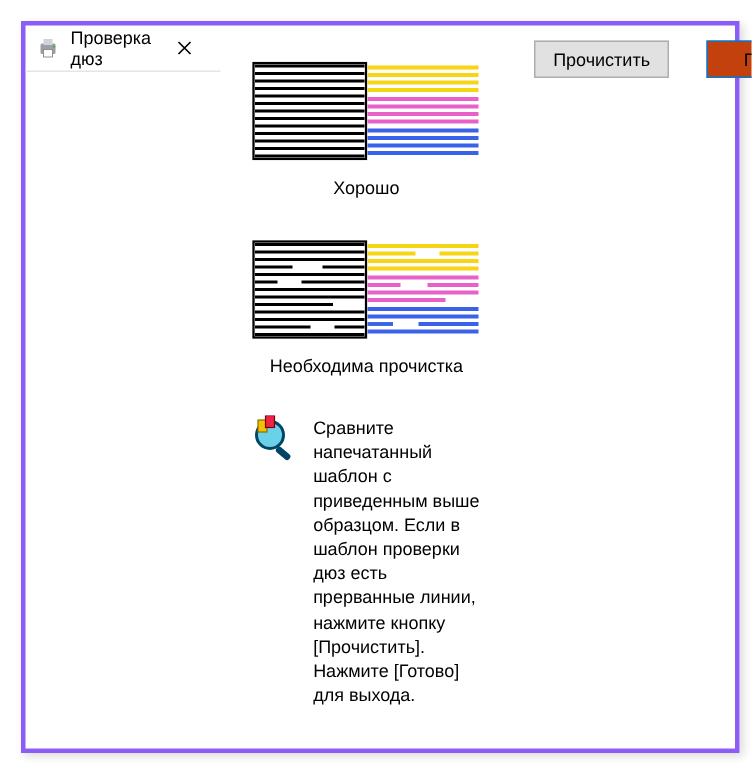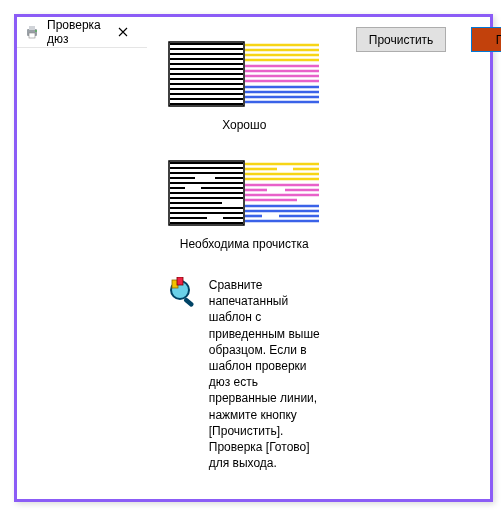--- a/index.html
+++ b/index.html
@@ -130,21 +130,21 @@
 
       <div class="info-row">
         <span class="info-icon">
           <svg viewBox="0 0 32 32">
             <circle cx="13" cy="13" r="9" fill="#6bd1e8" stroke="#046" stroke-width="2"></circle>
             <rect x="19" y="20" width="11" height="4.5" rx="2" transform="rotate(40 19 20)" fill="#046"></rect>
             <rect x="5" y="3" width="6" height="8" fill="#f2c200" stroke="#8a6d00" stroke-width="0.8"></rect>
             <rect x="10" y="0" width="6" height="8" fill="#e24" stroke="#700" stroke-width="0.8"></rect>
           </svg>
         </span>
-        <div class="info-text">Сравните напечатанный шаблон с приведенным выше образцом. Если в шаблон проверки дюз есть прерванные линии, нажмите кнопку [Прочистить]. Проверка [Готово] для выхода.</div>
+        <div class="info-text">Сравните напечатанный шаблон с приведенным выше образцом. Если в шаблон проверки дюз есть прерванные линии, нажмите кнопку [Прочистить]. Нажмите [Готово] для выхода.</div>
       </div>
     </div>
 
     <div class="buttons">
       <button>Прочистить</button>
       <button class="primary">Готово</button>
     </div>
 
   </div>
 </div>

